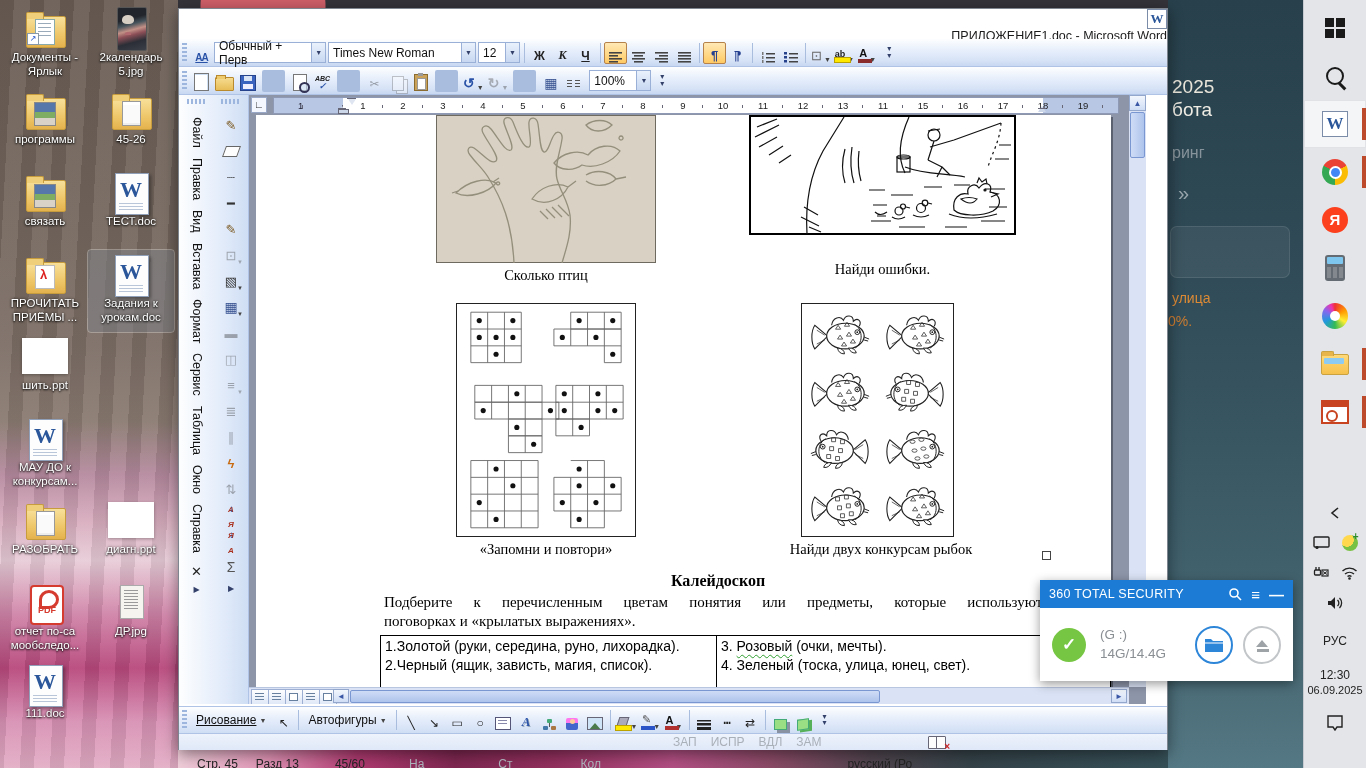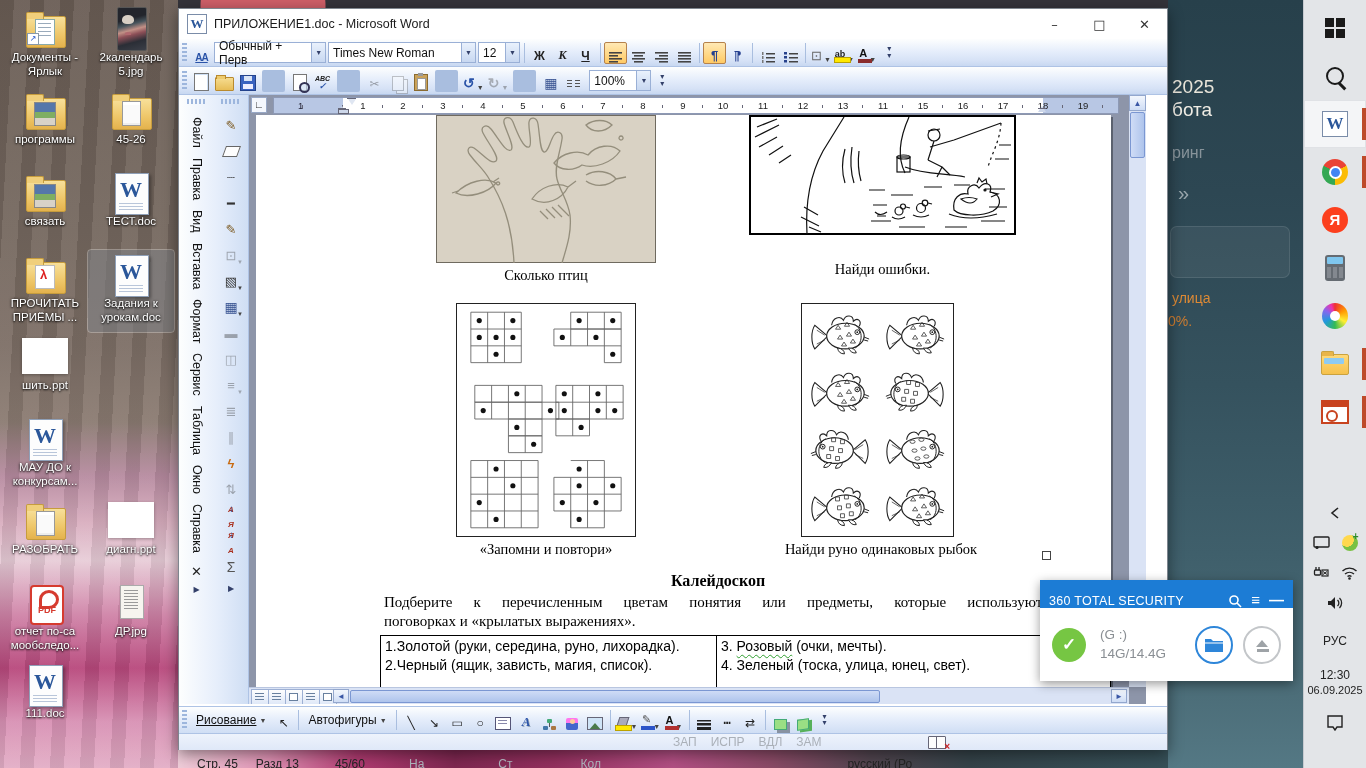--- a/index.html
+++ b/index.html
@@ -83,21 +83,21 @@
   .wline.w3{left:4px;top:144px;font-size:16px;color:#87939a;}
   .wline.w4{left:10px;top:182px;font-size:20px;color:#9aa7ad;}
   .wline.w5{left:4px;top:290px;font-size:14px;color:#dd8a35;}
   .wline.w6{left:0px;top:313px;font-size:14px;color:#cd7c30;}
   #wcard{position:absolute;left:2px;top:226px;width:118px;height:50px;border-radius:7px;
     background:rgba(255,255,255,.06);border:1px solid rgba(255,255,255,.10);}
 
   
   #win{left:178px;top:8px;width:990px;height:742px;background:#fff;z-index:10;
     border:1px solid #7e858e;box-sizing:border-box;box-shadow:0 4px 14px rgba(0,0,0,.45);}
-  #titlebar{position:absolute;left:0;top:0;width:100%;height:30px;background:#fff;display:flex;align-items:center;}
+  #titlebar{position:absolute;left:0;top:0;width:100%;height:30px;background:#fff;display:flex;align-items:flex-end;flex-direction:column;}
   .wicon{position:relative;width:18px;height:18px;margin-left:8px;background:#fff;border:1px solid #7a8ca8;flex:0 0 18px;}
   .wicon::before{content:"W";position:absolute;left:0;top:0;width:100%;text-align:center;line-height:17px;
     color:#2b579a;font-family:"Liberation Serif",serif;font-weight:bold;font-size:13px;}
   #title-text{font-size:12.5px;color:#1a1a1a;margin-left:7px;flex:1 1 auto;}
   .capbtn{width:45px;height:30px;display:flex;align-items:center;justify-content:center;
     font-size:13px;color:#333;font-family:"DejaVu Sans",sans-serif;}
   
   .lunabar{position:absolute;left:0;width:100%;height:28px;display:flex;align-items:center;padding:0 2px;
     box-sizing:border-box;background:linear-gradient(180deg,#fdfefe 0,#e6eefb 45%,#d6e2f6 80%,#c8d8f1 100%);
     border-bottom:1px solid #aec3e5;}
@@ -287,21 +287,21 @@
   #statusbar .fld{margin-left:18px;white-space:nowrap;margin-top:44px;}
   #statusbar .dim{color:#aab0b8;}
   #statusbar .flags{display:flex;gap:14px;margin-left:72px;color:#aab0b8;}
   .bookicon{position:relative;width:16px;height:11px;margin-left:16px;background:#fdfdfd;border:1px solid #667;
     border-radius:1px 1px 0 0;}
   .bookicon::before{content:"";position:absolute;left:7px;top:0;width:1px;height:100%;background:#667;}
   .bookicon::after{content:"×";position:absolute;right:-5px;bottom:-4px;color:#c22;font-weight:bold;font-size:10px;}
 
   
   #popup{left:1040px;top:580px;width:253px;height:101px;z-index:30;box-shadow:0 3px 10px rgba(0,0,0,.4);}
-  #popup-head{height:28px;background:#1c7cd5;display:flex;align-items:flex-end;padding:0 9px;box-sizing:border-box;}
+  #popup-head{height:28px;background:#1c7cd5;display:flex;align-items:center;padding:0 9px;box-sizing:border-box;}
   #popup-title{color:#fff;font-size:12.5px;letter-spacing:.3px;flex:1;}
   .phicon{color:#fff;margin-left:9px;display:flex;align-items:center;}
   #popup-body{height:73px;background:#fff;display:flex;align-items:center;padding:0 12px;box-sizing:border-box;}
   #pcheck{width:34px;height:34px;border-radius:50%;background:#76c643;color:#fff;display:flex;align-items:center;
     justify-content:center;font-size:17px;font-weight:bold;flex:0 0 34px;}
   #pdrive{margin-left:14px;flex:1;}
   #pdrive .d1,#pdrive .d2{font-size:13.5px;color:#8a8f94;line-height:1.35;}
   .pbtn{width:38px;height:38px;border-radius:50%;box-sizing:border-box;display:flex;align-items:center;justify-content:center;}
   .pbtn.folder{border:2px solid #2e86d9;}
   .pbtn.eject{border:2px solid #c3c6c9;margin-left:10px;position:relative;}
@@ -942,21 +942,21 @@
           <use href="#fish-tri" transform="translate(82,4)"></use>
           <use href="#fish-tri" transform="translate(6,62)"></use>
           <use href="#fish-sq" transform="translate(147,62) scale(-1,1)"></use>
           <use href="#fish-sq" transform="translate(71,120) scale(-1,1)"></use>
           <use href="#fish-ov" transform="translate(82,120)"></use>
           <use href="#fish-sq" transform="translate(6,178)"></use>
           <use href="#fish-tri" transform="translate(82,178)"></use>
         </svg>
 
         <div class="caption" style="left:160px;top:426px;width:260px">«Запомни и повтори»</div>
-        <div class="caption" style="left:505px;top:426px;width:240px">Найди руно одинаковых рыбок</div>
+        <div class="caption" style="left:505px;top:426px;width:240px">Найди двух конкурсам рыбок</div>
 
         <div id="anchor-sq"></div>
 
         <div id="doc-heading">Калейдоскоп</div>
         <div id="doc-para">
           <div class="l1">Подберите к перечисленным цветам понятия или предметы, которые используются</div>
           <div class="l2">поговорках и «крылатых выражениях».</div>
         </div>
 
         <div id="doc-table">

